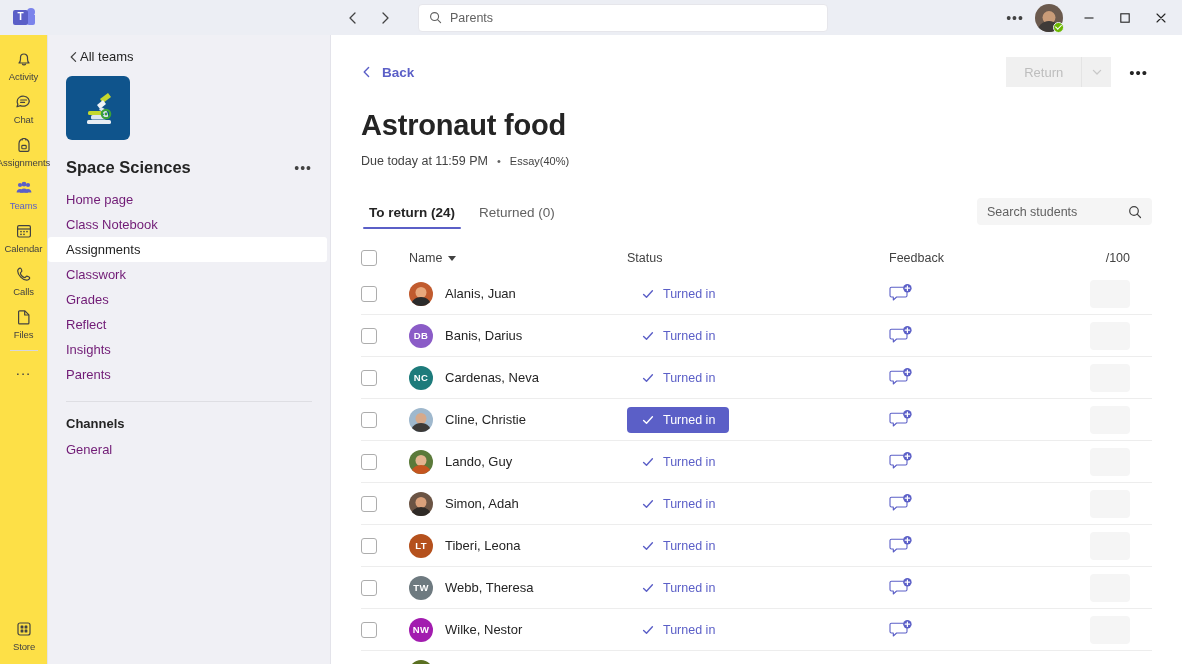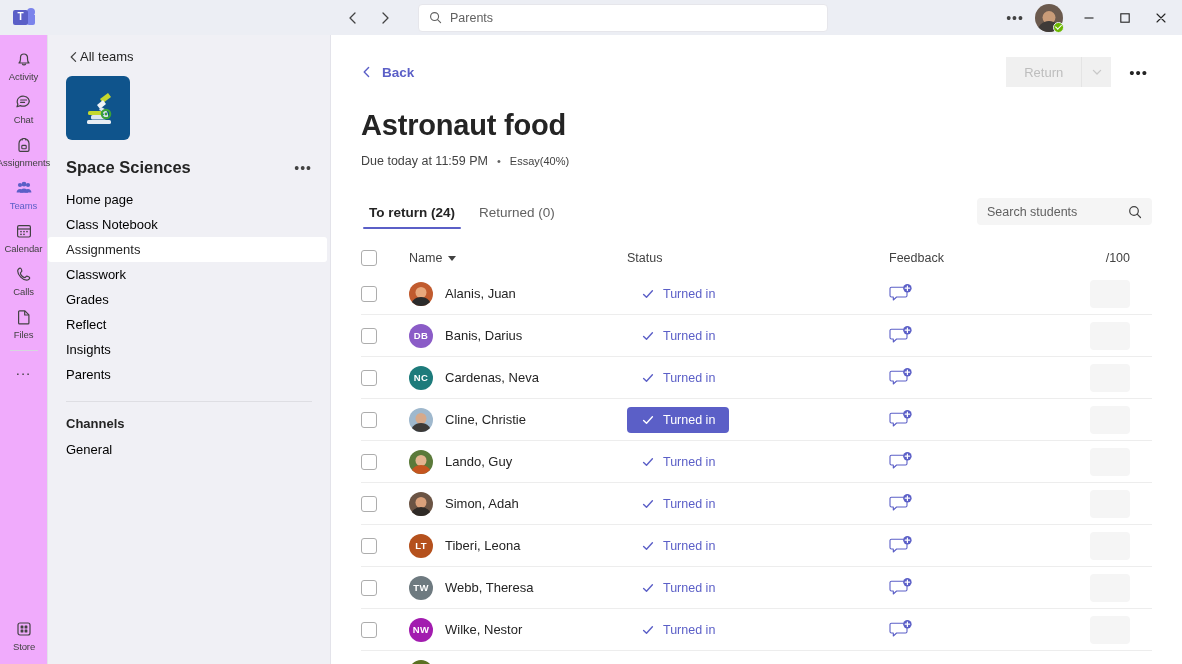--- a/index.html
+++ b/index.html
@@ -86,21 +86,21 @@
   .wbtn {
     width: 34px; height: 35px; display: flex; align-items: center; justify-content: center;
     color: #242424; cursor: pointer;
   }
 
   
   .body { display: flex; flex: 1; min-height: 0; }
 
   
   .rail {
-    width: 48px; min-width: 48px; background: #f0abfc;
+    width: 48px; min-width: 48px; background: #fde047;
     display: flex; flex-direction: column; align-items: center;
     padding-top: 8px; position: relative;
     border-right: 1px solid #e3e3ea;
   }
   .rail-item {
     width: 48px; padding: 5px 0 3px; display: flex; flex-direction: column;
     align-items: center; gap: 1px; cursor: pointer; color: #424242;
   }
   .rail-item .ri-label { font-size: 9.5px; line-height: 12px; letter-spacing: -.1px; }
   .rail-item.active { color: #5b5fc7; }
@@ -130,21 +130,21 @@
   }
   .team-name-row {
     display: flex; align-items: center; justify-content: space-between;
     padding: 18px 18px 10px 18px;
   }
   .team-name { font-size: 16.5px; font-weight: bold; color: #242424; }
   .team-menu { color: #424242; font-size: 14px; letter-spacing: 1px; cursor: pointer; }
   .nav-list { display: flex; flex-direction: column; }
   .nav-item {
     height: 25px; display: flex; align-items: center;
-    padding-left: 18px; font-size: 13px; color: #000000; cursor: pointer;
+    padding-left: 18px; font-size: 13px; color: #701a75; cursor: pointer;
   }
   .nav-item.selected {
     background: #fff; color: #242424;
     margin-right: 3px; border-radius: 3px;
   }
   .sidebar-sep { height: 1px; background: #dedee3; margin: 14px 18px 0 18px; }
   .channels-head {
     font-size: 13px; font-weight: bold; color: #242424;
     padding: 14px 0 6px 18px;
   }

